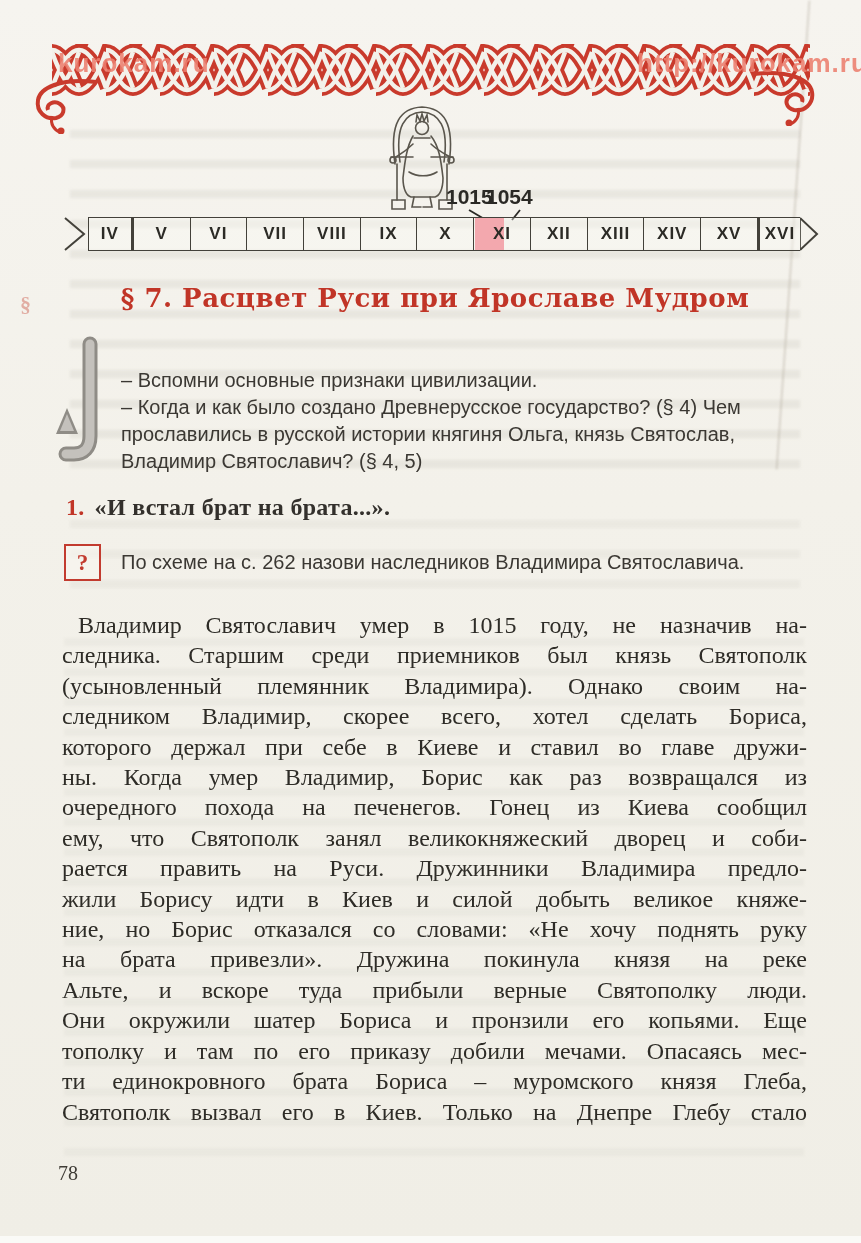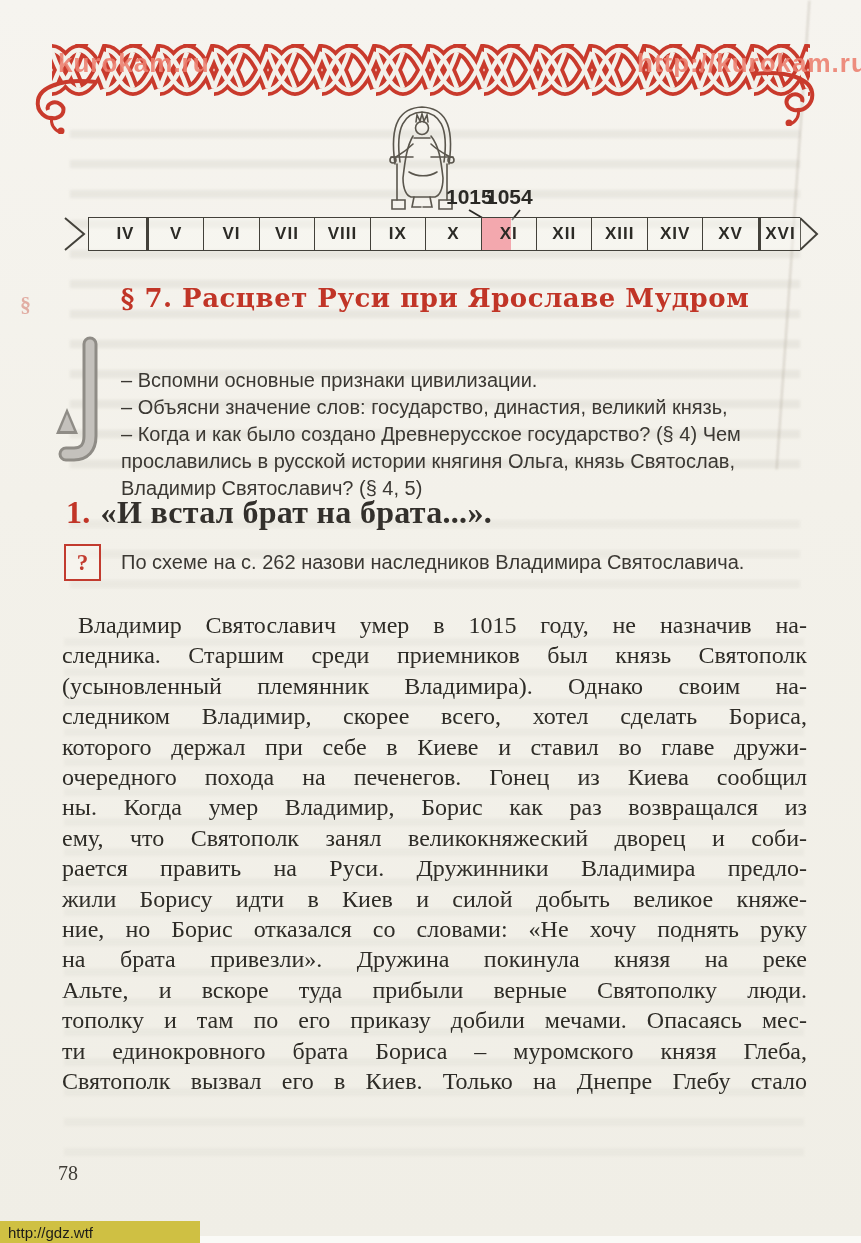--- a/index.html
+++ b/index.html
@@ -49,21 +49,21 @@
   .dates{position:absolute;left:440px;top:185px;width:120px;height:26px;
     font-family:"Liberation Sans","DejaVu Sans",sans-serif;font-weight:bold;
     font-size:21px;color:#2a2925;}
   .dates .d1{position:absolute;left:6px;}
   .dates .d2{position:absolute;left:46px;}
   .callouts{position:absolute;left:440px;top:209px;}
   
   .timeline{position:absolute;left:62px;top:217px;width:758px;height:34px;display:flex;align-items:stretch;}
   .tl-chevron{flex:0 0 26px;}
   .tl-arrow{flex:0 0 20px;}
-  .cells{flex:1;display:flex;border:1.7px solid #43413a;border-right:none;background:rgba(250,249,244,0.4);padding-left:16px;}
+  .cells{flex:1;display:flex;border:1.7px solid #43413a;border-right:none;background:rgba(250,249,244,0.4);}
   .tcell{flex:1;position:relative;border-right:1.7px solid #43413a;display:flex;align-items:center;justify-content:center;}
   .tcell:first-of-type{flex:.75;border-right-width:3.2px;}
   .tcell:nth-last-of-type(2){border-right-width:3.2px;}
   .tcell:last-of-type{flex:.72;border-right:none;}
   .tcell .tnum{
     font-family:"Liberation Sans","DejaVu Sans",sans-serif;font-weight:bold;
     font-size:17px;color:#2c2b26;letter-spacing:1px;position:relative;z-index:1;}
   .tcell.hl::before{content:"";position:absolute;left:1%;top:0;bottom:0;width:53%;background:#f3a8ae;}
   
   .para-heading{
@@ -74,21 +74,21 @@
   
   .hook{position:absolute;left:54px;top:336px;}
   .recall{
     position:absolute;left:121px;top:333px;width:700px;
     font-family:"Liberation Sans","DejaVu Sans",sans-serif;
     font-size:20px;line-height:27px;color:#3b3833;margin-top:34px;
   }
   
   .section-heading{
     position:absolute;left:66px;top:494px;
-    font-size:32px;font-weight:bold;color:#33302c;letter-spacing:.3px;
+    font-size:24px;font-weight:bold;color:#33302c;letter-spacing:.3px;
   }
   .section-heading .num{color:#c13527;margin-right:10px;}
   
   .task-box{
     position:absolute;left:64px;top:544px;width:33px;height:33px;
     border:2px solid #c23b2f;display:flex;align-items:center;justify-content:center;
     color:#c23b2f;font-size:23px;font-weight:bold;background:rgba(250,248,242,.5);
   }
   .task-text{
     position:absolute;left:121px;top:551px;width:700px;
@@ -251,21 +251,20 @@
   <svg class="hook" width="48" height="130" viewBox="0 0 48 130">
     <path d="M36,8 L36,100 C36,112 30,118 20,118 L12,118" fill="none" stroke="#8f8c86" stroke-width="15" stroke-linecap="round"></path>
     <path d="M36,8 L36,100 C36,112 30,118 20,118 L12,118" fill="none" stroke="#c4c1bc" stroke-width="9" stroke-linecap="round"></path>
     <polygon points="2,98 24,98 13,72" fill="#8f8c86"></polygon>
     <polygon points="6,95 20,95 13,78" fill="#c4c1bc"></polygon>
   </svg>
   <div class="recall">
 
       <div class="rline">– Вспомни основные признаки цивилизации.</div>
 
-      <div class="rline">– Объясни значение слов: государство, династия, великий князь,</div>
 
 
       <div class="rline">– Когда и как было создано Древнерусское государство? (§ 4) Чем</div>
 
       <div class="rline">прославились в русской истории княгиня Ольга, князь Святослав,</div>
 
       <div class="rline">Владимир Святославич? (§ 4, 5)</div>
     </div>
 
   <h2 class="section-heading" style="margin:0;">
@@ -282,42 +281,42 @@
       <div class="bline">Владимир Святославич умер в 1015 году, не назначив на-</div>
 
       <div class="bline">следника. Старшим среди приемников был князь Святополк</div>
 
       <div class="bline">(усыновленный племянник Владимира). Однако своим на-</div>
 
       <div class="bline">следником Владимир, скорее всего, хотел сделать Бориса,</div>
 
       <div class="bline">которого держал при себе в Киеве и ставил во главе дружи-</div>
 
+      <div class="bline">ны. Когда умер Владимир, Борис как раз возвращался из</div>
+
       <div class="bline">очередного похода на печенегов. Гонец из Киева сообщил</div>
 
-      <div class="bline">ны. Когда умер Владимир, Борис как раз возвращался из</div>
-
       <div class="bline">ему, что Святополк занял великокняжеский дворец и соби-</div>
 
       <div class="bline">рается править на Руси. Дружинники Владимира предло-</div>
 
       <div class="bline">жили Борису идти в Киев и силой добыть великое княже-</div>
 
       <div class="bline">ние, но Борис отказался со словами: «Не хочу поднять руку</div>
 
       <div class="bline">на брата привезли». Дружина покинула князя на реке</div>
 
       <div class="bline">Альте, и вскоре туда прибыли верные Святополку люди.</div>
 
+      <div class="bline">Они окружили шатер Бориса и пронзили его копьями. Еще</div>
 
 
       <div class="bline">тополку и там по его приказу добили мечами. Опасаясь мес-</div>
 
       <div class="bline">ти единокровного брата Бориса – муромского князя Глеба,</div>
 
       <div class="bline">Святополк вызвал его в Киев. Только на Днепре Глебу стало</div>
     </div>
 
   <div class="pagenum">78</div>
   <div class="bottom-strip"></div>
-  <div class="gdz">http://gdz.wtf</div>
 
 </div>
 
 </body></html>

